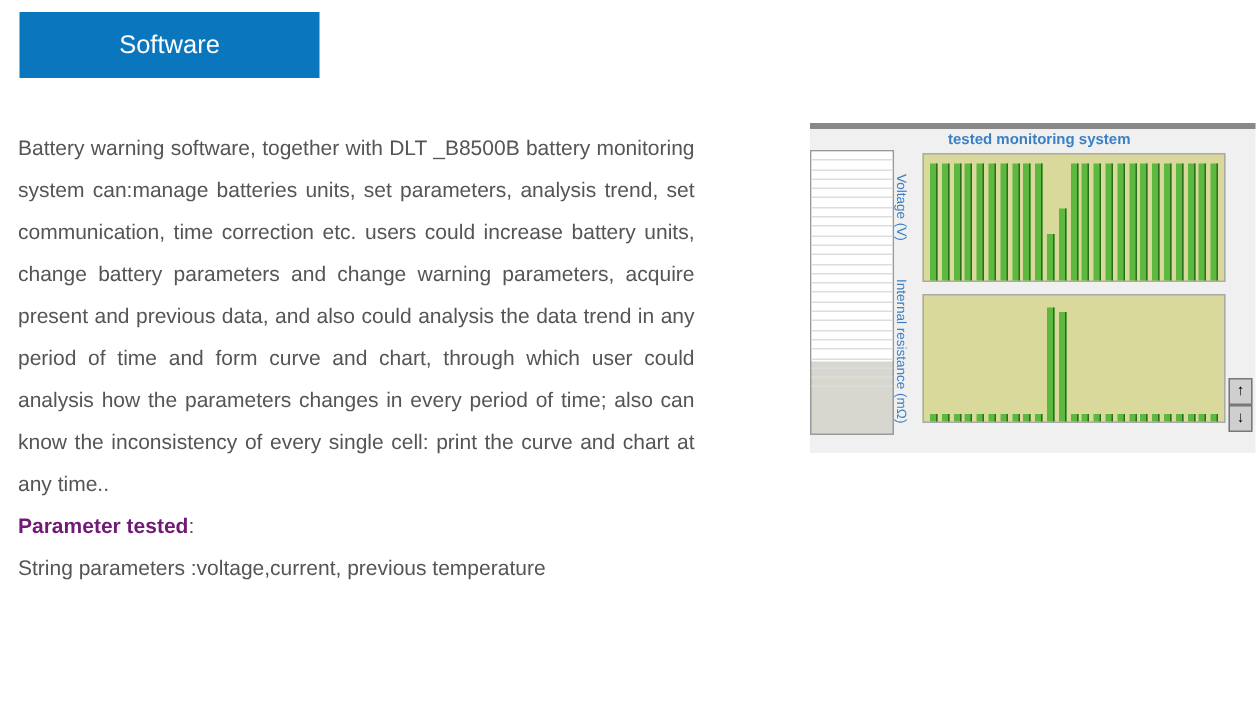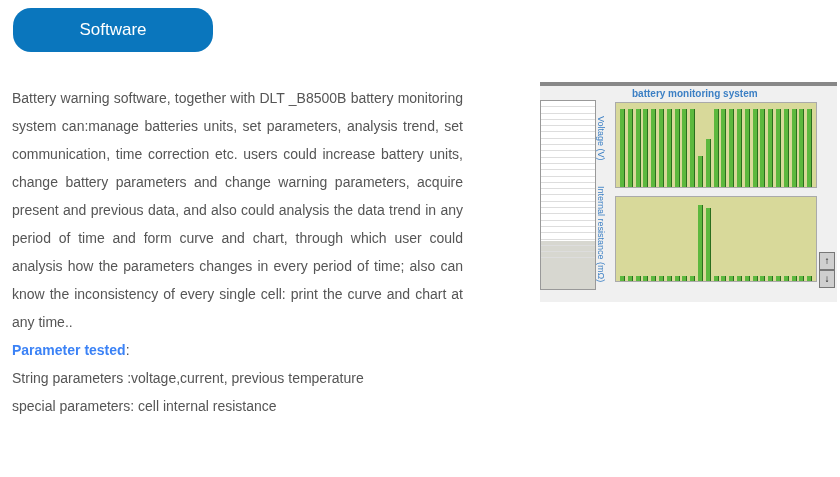--- a/index.html
+++ b/index.html
@@ -1,45 +1,44 @@
 <!DOCTYPE html>
 <html><head>
 <meta charset="utf-8">
 <style>
   html, body { margin:0; padding:0; background:#ffffff; }
   body { width:840px; height:477px; position:relative; overflow:hidden; font-family:"Liberation Sans", sans-serif; }
-  .tab-btn { position:absolute; left:13px; top:8px; width:200px; height:44px; background:#0a76bd; color:#fff; font-size:17px; display:flex; align-items:center; justify-content:center;border-radius:18px; }
+  .tab-btn { position:absolute; left:13px; top:8px; width:200px; height:44px; background:#0a76bd; color:#fff; font-size:17px; display:flex; align-items:center; justify-content:center; }
   .desc { position:absolute; left:12px; top:84px; width:451px; color:#555; font-size:14px; line-height:28px; }
   .desc p { margin:0; text-align:justify; }
   .desc .line { display:block; text-align:left; }
-  .desc b { color:#3b82f6; }
+  .desc b { color:#701a75; }
   .shot { position:absolute; left:540px; top:82px; width:297px; height:216px; background:#f0f0f0; border-top:4px solid #888; }
   .shot-title { position:absolute; left:92px; top:2px; color:#3b7fc4; font-size:10px; font-weight:bold; }
   .sh-table { position:absolute; left:0; top:14px; width:54px; height:188px; background:#d7d7d0; border:1px solid #999; }
   .sh-table .rows { background:#fff; height:140px; font-size:3px; color:#555; }
   .sh-row { height:5.3px; border-bottom:1px solid #ddd; display:flex; }
   .ylbl { position:absolute; color:#3b7fc4; font-size:9px; writing-mode:vertical-rl; }
   .plot { position:absolute; background:#d8d99a; border:1px solid #aaa; }
   .bar { position:absolute; bottom:0; width:5px; background:#5cb83e; border-right:1.5px solid #2a6e1d; box-sizing:border-box; }
   .sbtn { position:absolute; left:279px; width:14px; height:16px; background:#cfcfcf; border:1px solid #777; font-size:10px; text-align:center; line-height:16px; }
 </style>
 </head>
 <body>
 
 <div class="tab-btn">Software</div>
 
 <div class="desc">
   <p>Battery warning software, together with DLT _B8500B battery monitoring system can:manage batteries units, set parameters, analysis trend, set communication, time correction etc. users could increase battery units, change battery parameters and change warning parameters, acquire present and previous data, and also could analysis the data trend in any period of time and form curve and chart, through which user could analysis how the parameters changes in every period of time; also can know the inconsistency of every single cell: print the curve and chart at any time..</p>
   <span class="line"><b>Parameter tested</b><span>:</span></span>
   <span class="line">String parameters :voltage,current, previous temperature</span>
-  <span class="line">special parameters: cell internal resistance</span>
 </div>
 
 <div class="shot">
-  <div class="shot-title">battery monitoring system</div>
+  <div class="shot-title">tested monitoring system</div>
   <div class="sh-table">
       <div class="rows" id="rows">
         <div class="sh-row"></div>
         <div class="sh-row"></div>
         <div class="sh-row"></div>
         <div class="sh-row"></div>
         <div class="sh-row"></div>
         <div class="sh-row"></div>
         <div class="sh-row"></div>
         <div class="sh-row"></div>

